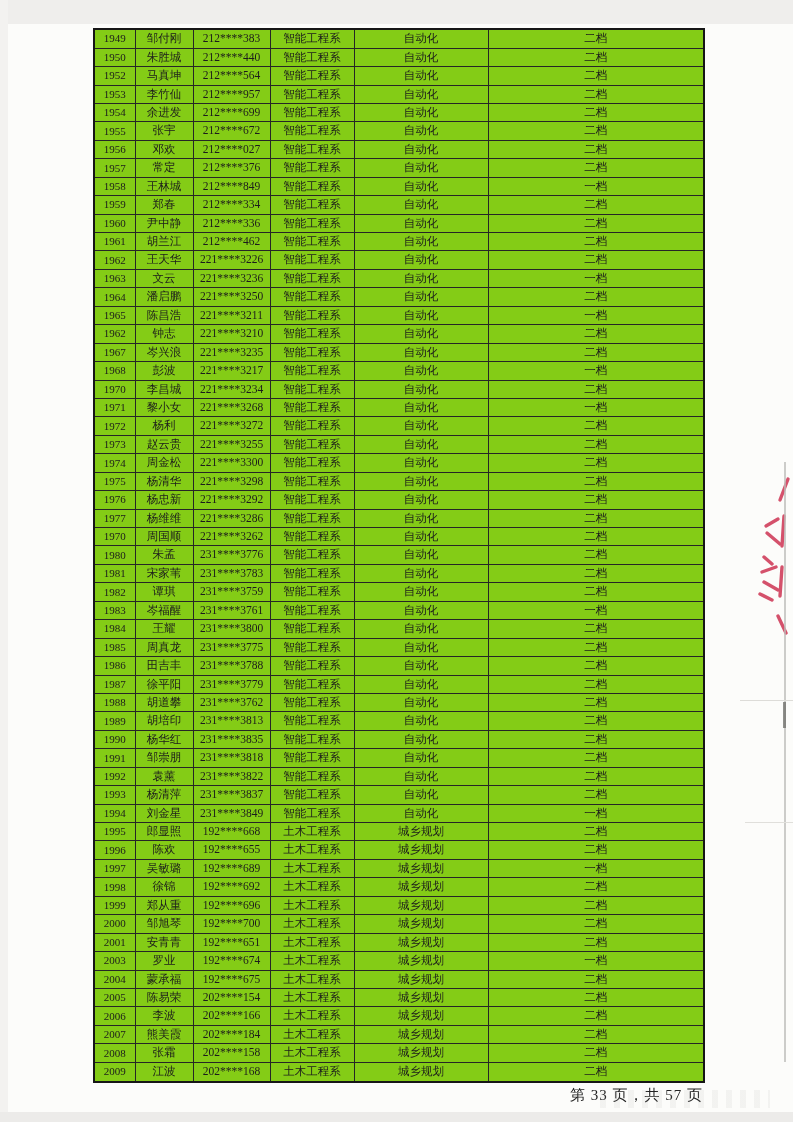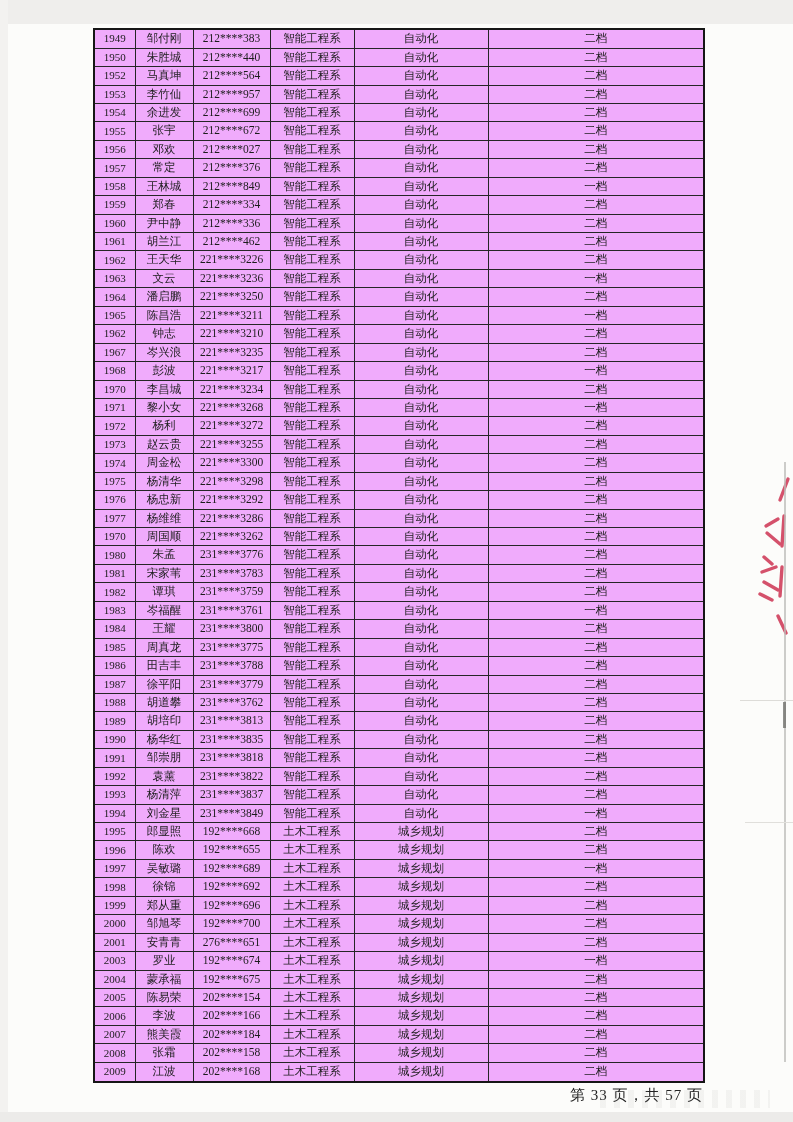--- a/index.html
+++ b/index.html
@@ -10,21 +10,21 @@
     color:#1b1b1b;
   }
   .edge-band-top{position:absolute;left:0;top:0;width:793px;height:24px;background:#efeeec;}
   .edge-band-bottom{position:absolute;left:0;top:1112px;width:793px;height:10px;background:#ecebe9;}
   .edge-band-left{position:absolute;left:0;top:0;width:8px;height:1122px;background:#f3f2f0;}
   .page-area{position:absolute;left:8px;top:24px;width:785px;height:1088px;background:#fcfcfa;}
 
   table.records{
     position:absolute;left:93px;top:28px;width:610px;height:1055px;
     border-collapse:collapse;table-layout:fixed;
-    background:#f0abfc;
+    background:#84cc16;
   }
   table.records{border:2px solid #161616;}
   table.records td{
     border:1px solid #262626;
     padding:0;margin:0;
     text-align:center;vertical-align:middle;
     font-size:11.5px;line-height:1;
     white-space:nowrap;overflow:hidden;
     color:#1c1c1c;
   }
@@ -457,21 +457,21 @@
         <td class="cell-seq">2000</td>
         <td class="cell-name">邹旭琴</td>
         <td class="cell-student-id">192****700</td>
         <td class="cell-department">土木工程系</td>
         <td class="cell-major">城乡规划</td>
         <td class="cell-tier">二档</td>
       </tr>
       <tr>
         <td class="cell-seq">2001</td>
         <td class="cell-name">安青青</td>
-        <td class="cell-student-id">276****651</td>
+        <td class="cell-student-id">192****651</td>
         <td class="cell-department">土木工程系</td>
         <td class="cell-major">城乡规划</td>
         <td class="cell-tier">二档</td>
       </tr>
       <tr>
         <td class="cell-seq">2003</td>
         <td class="cell-name">罗业</td>
         <td class="cell-student-id">192****674</td>
         <td class="cell-department">土木工程系</td>
         <td class="cell-major">城乡规划</td>

